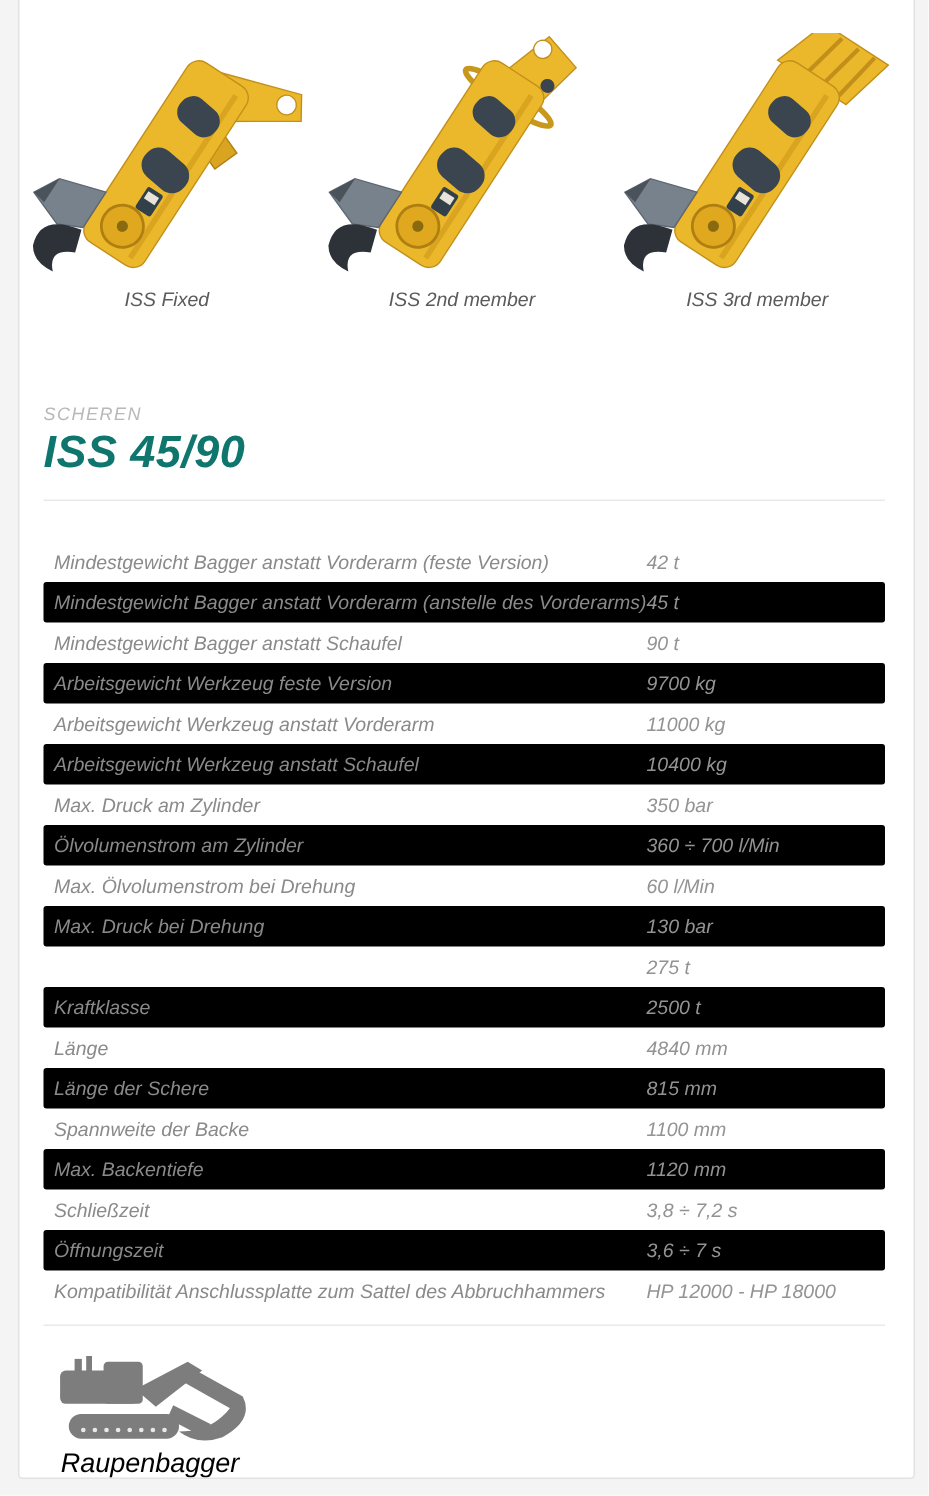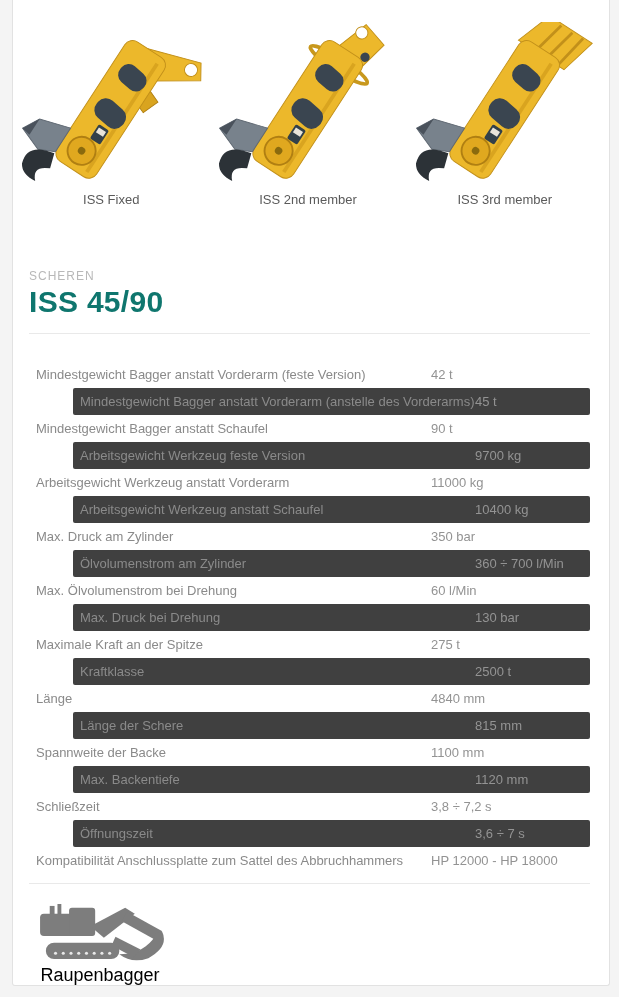--- a/index.html
+++ b/index.html
@@ -9,20 +9,21 @@
     font-family:"Liberation Sans", sans-serif;
     position:relative;overflow:hidden;
   }
   .card{
     position:absolute;left:12px;top:0;right:9px;bottom:11px;
     background:#ffffff;
     border:1px solid #e2e2e2;border-top:none;
     border-radius:0 0 3px 3px;
     box-sizing:border-box;
     overflow:hidden;
+    font-style:italic;
   }
   
   .products{
     display:flex;justify-content:space-between;
     padding:22px 6px 0 0;
   }
   .figure{width:33.3%;display:flex;flex-direction:column;align-items:center;}
   .figure svg{width:192px;height:168px;display:block;}
   .figure-label{font-size:13px;color:#5a5a5a;margin-top:2px;}
   .variant-0 .h1,.variant-0 .h2{display:none;}
@@ -35,21 +36,21 @@
   .divider{border:none;border-top:1px solid #e9e9e9;margin:0 19px 0 16px;height:0;}
   .divider2{margin-top:9px;}
   
   .spec-table{margin:27px 19px 0 16px;}
   .spec-row{
     position:relative;height:27px;line-height:27px;
     font-size:13px;color:#8a8a8a;
     border-radius:2px;padding-left:7px;box-sizing:border-box;
     white-space:nowrap;
   }
-  .spec-row.shaded{background:#404040;margin-left:44px;}
+  .spec-row.shaded{background:#000000;}
   .spec-value{position:absolute;left:402px;top:0;color:#939393;}
   
   .typology{padding:12px 16px 0 16px;}
   .typ-heading{font-size:15px;font-weight:bold;color:#8a8a8a;letter-spacing:.5px;}
   .machine{width:142px;text-align:center;margin-top:8px;}
   .machine svg{width:136px;height:58px;display:block;margin:0 auto;}
   .machine-label{font-size:18px;color:#000000;margin-top:3px;}
 </style>
 </head>
 <body>
@@ -239,21 +240,20 @@
     <span class="spec-label">Max. Ölvolumenstrom bei Drehung</span>
     <span class="spec-value">60 l/Min</span>
   </div>
 
   <div class="spec-row shaded">
     <span class="spec-label">Max. Druck bei Drehung</span>
     <span class="spec-value">130 bar</span>
   </div>
 
   <div class="spec-row">
-    <span class="spec-label">Maximale Kraft an der Spitze</span>
     <span class="spec-value">275 t</span>
   </div>
 
   <div class="spec-row shaded">
     <span class="spec-label">Kraftklasse</span>
     <span class="spec-value">2500 t</span>
   </div>
 
   <div class="spec-row">
     <span class="spec-label">Länge</span>

